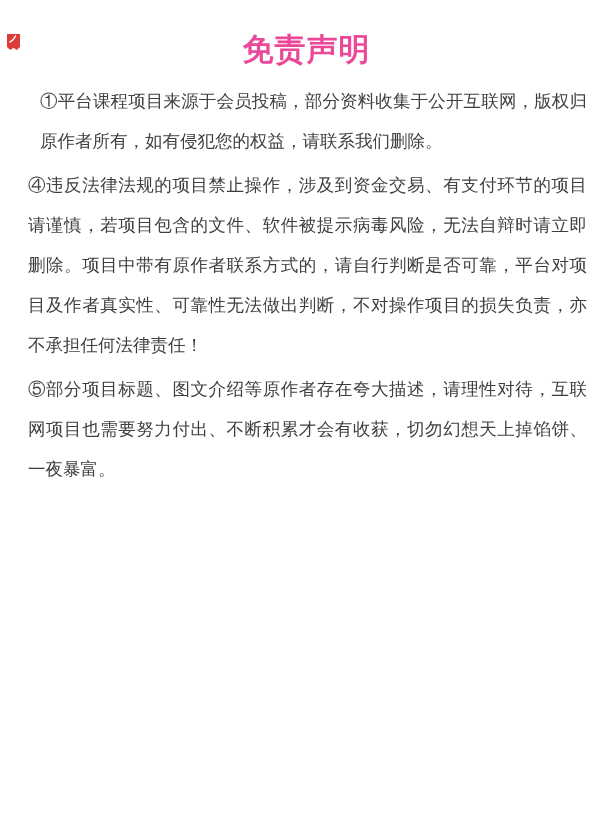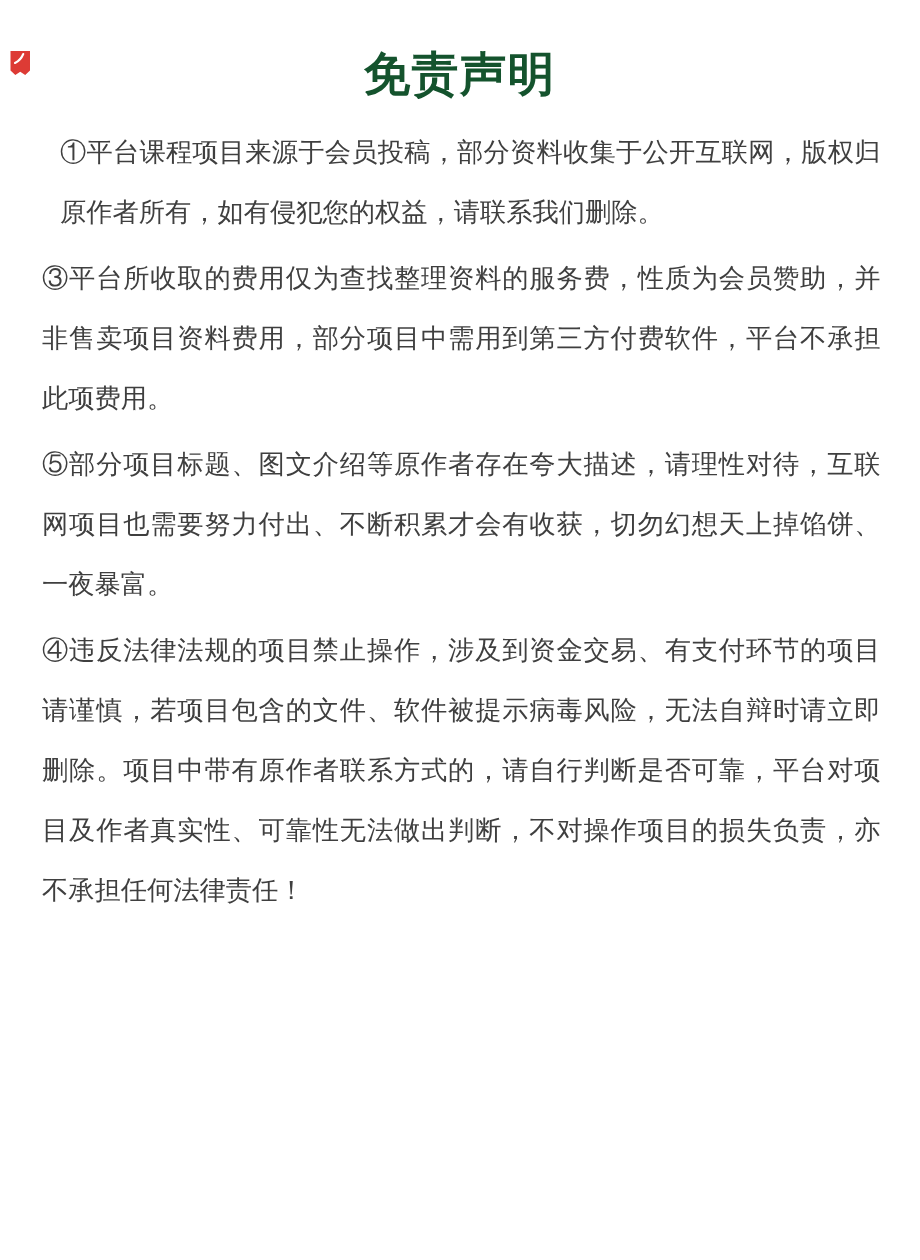--- a/index.html
+++ b/index.html
@@ -26,21 +26,21 @@
     left: 6px;
     width: 15px;
     height: 17px;
   }
   .doc-title {
     margin: 30px 0 0 0;
     text-align: center;
     font-size: 31px;
     line-height: 39px;
     font-weight: 700;
-    color: #14532d;
+    color: #ec4899;
     letter-spacing: 1px;
   }
   .intro {
     margin: 44px 28px 0 28px;
     font-size: 17px;
     line-height: 20px;
     font-weight: 700;
     color: #ED7D31;
   }
   .para {
@@ -68,19 +68,18 @@
       <path d="M4 9 c2 -1 4.5 -3.5 5.5 -6" stroke="#ffffff" stroke-width="1.4" fill="none" stroke-linecap="round"></path>
     </svg>
   </span>
 
   <h1 class="doc-title">免责声明</h1>
 
 
   <p class="para first">①平台课程项目来源于会员投稿，部分资料收集于公开互联网，版权归原作者所有，如有侵犯您的权益，请联系我们删除。</p>
 
 
-  <p class="para">③平台所收取的费用仅为查找整理资料的服务费，性质为会员赞助，并非售卖项目资料费用，部分项目中需用到第三方付费软件，平台不承担此项费用。</p>
+
+  <p class="para">④违反法律法规的项目禁止操作，涉及到资金交易、有支付环节的项目请谨慎，若项目包含的文件、软件被提示病毒风险，无法自辩时请立即删除。项目中带有原作者联系方式的，请自行判断是否可靠，平台对项目及作者真实性、可靠性无法做出判断，不对操作项目的损失负责，亦不承担任何法律责任！</p>
 
   <p class="para">⑤部分项目标题、图文介绍等原作者存在夸大描述，请理性对待，互联网项目也需要努力付出、不断积累才会有收获，切勿幻想天上掉馅饼、一夜暴富。</p>
-
-  <p class="para">④违反法律法规的项目禁止操作，涉及到资金交易、有支付环节的项目请谨慎，若项目包含的文件、软件被提示病毒风险，无法自辩时请立即删除。项目中带有原作者联系方式的，请自行判断是否可靠，平台对项目及作者真实性、可靠性无法做出判断，不对操作项目的损失负责，亦不承担任何法律责任！</p>
 
 </div>
 
 </body></html>

